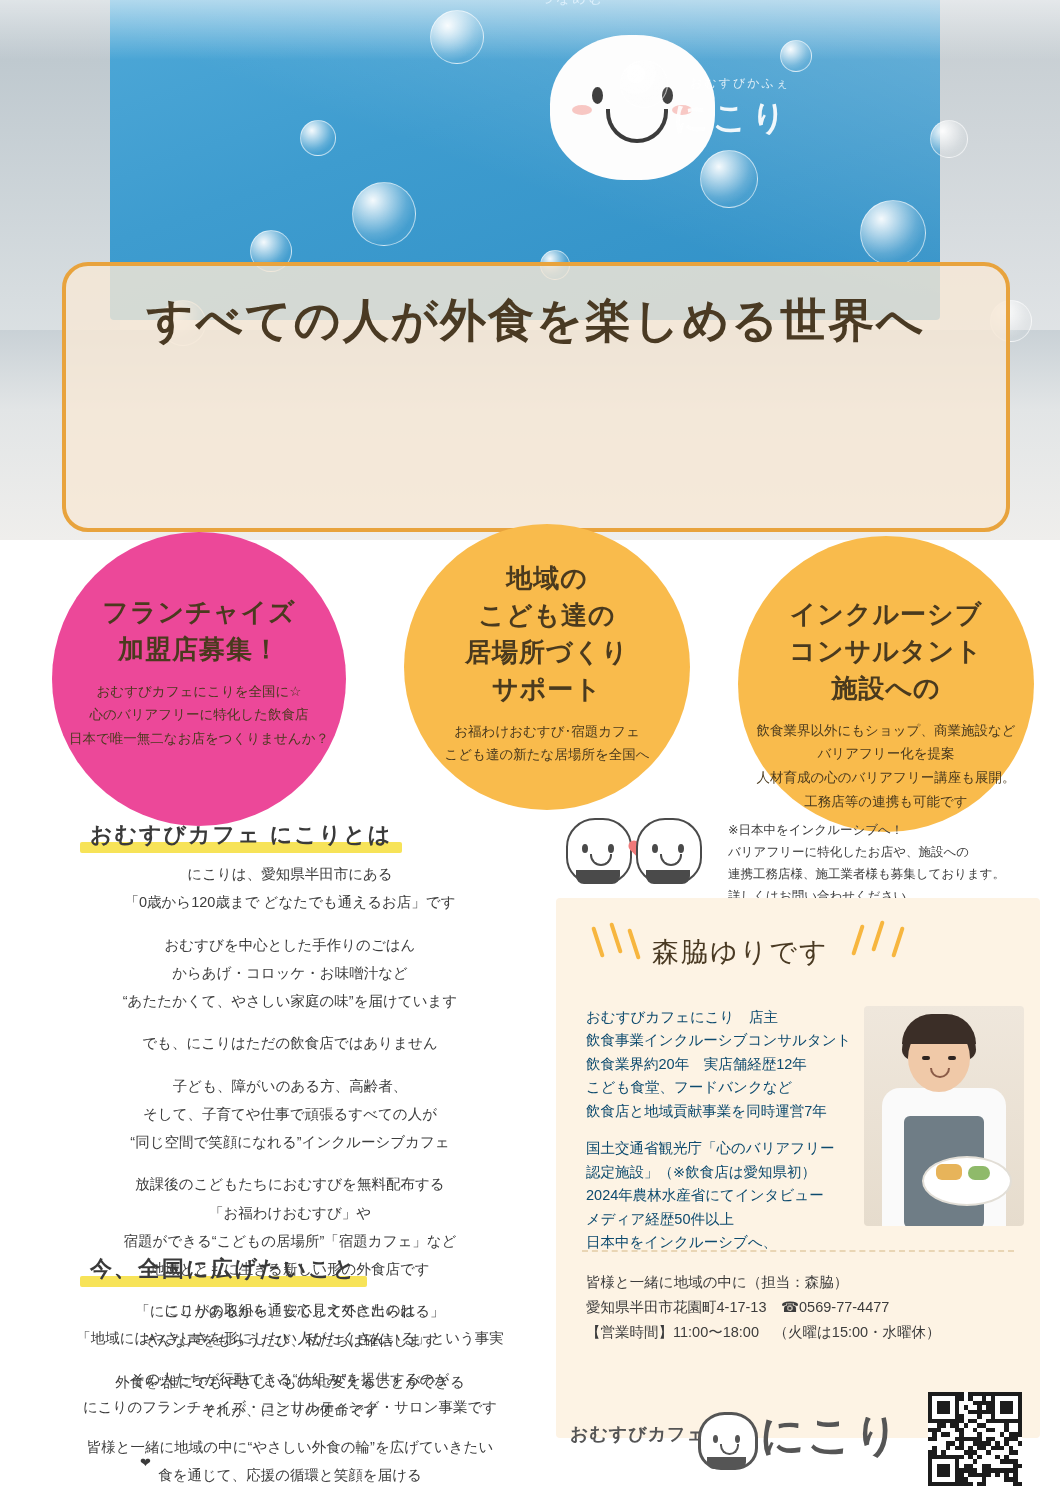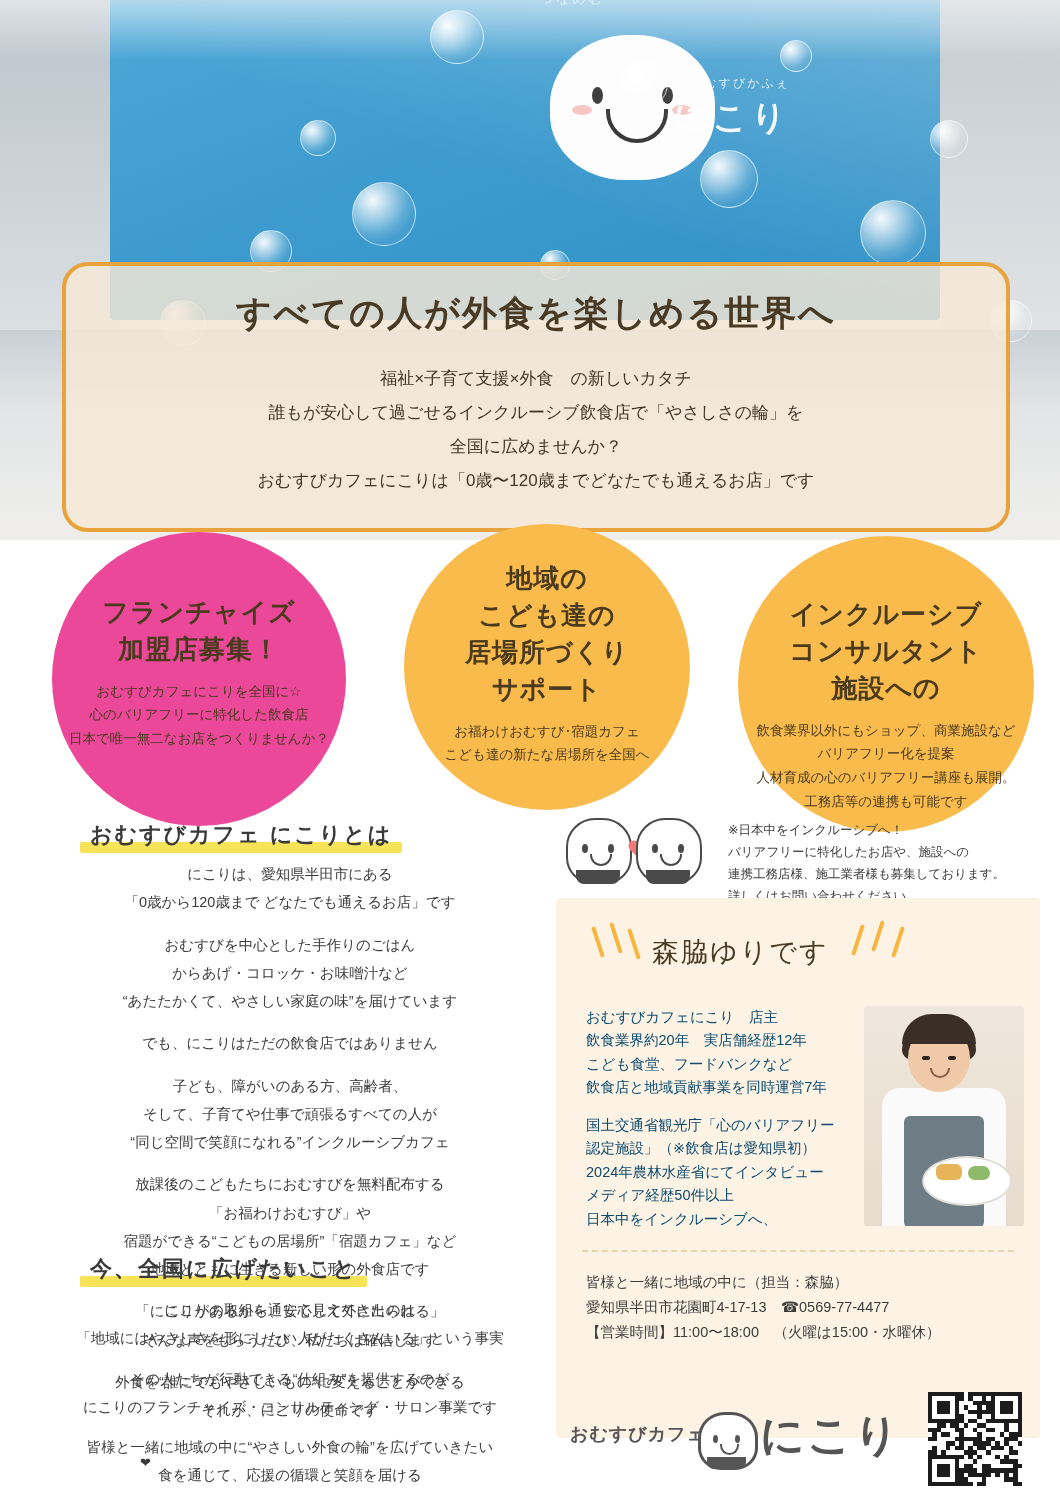--- a/index.html
+++ b/index.html
@@ -69,21 +69,21 @@
   }
 
   
   .headline-card{
     position:absolute;left:62px;top:262px;width:940px;height:262px;
     background:rgba(246,232,213,.82);
     border:4px solid #e8a33d;border-radius:26px;
   }
   .headline-title{
     position:absolute;left:0;top:24px;width:100%;text-align:center;
-    font-size:35px;font-weight:bold;color:#4a3a23;letter-spacing:2px;
+    font-size:46px;font-weight:bold;color:#4a3a23;letter-spacing:2px;
   }
   .headline-lines{
     position:absolute;left:0;top:96px;width:100%;text-align:center;
     font-size:17px;line-height:2.0;color:#403628;
   }
 
   
   .circle{
     position:absolute;border-radius:50%;
     background:#f7b63f;color:#4a3a1e;text-align:center;
@@ -217,26 +217,20 @@
   <div class="bubble" style="left:780px;top:40px;width:30px;height:30px;"></div>
   <div class="bubble" style="left:860px;top:200px;width:64px;height:64px;"></div>
   <div class="bubble" style="left:930px;top:120px;width:36px;height:36px;"></div>
   <div class="bubble" style="left:160px;top:300px;width:44px;height:44px;"></div>
   <div class="bubble" style="left:540px;top:250px;width:28px;height:28px;"></div>
   <div class="bubble" style="left:990px;top:300px;width:40px;height:40px;"></div>
 </div>
 
 <div class="headline-card">
   <div class="headline-title">すべての人が外食を楽しめる世界へ</div>
-  <div class="headline-lines">
-    <div>福祉×子育て支援×外食　の新しいカタチ</div>
-    <div>誰もが安心して過ごせるインクルーシブ飲食店で「やさしさの輪」を</div>
-    <div>全国に広めませんか？</div>
-    <div>おむすびカフェにこりは「0歳〜120歳までどなたでも通えるお店」です</div>
-  </div>
 </div>
 
 <div class="circle c1">
   <div class="big" style="white-space:pre-line;">フランチャイズ
 加盟店募集！</div>
   <div class="small">
     <div>おむすびカフェにこりを全国に☆</div>
     <div>心のバリアフリーに特化した飲食店</div>
     <div>日本で唯一無二なお店をつくりませんか？</div>
   </div>
@@ -363,20 +357,21 @@
   <div class="slash" style="left:76px;top:30px;transform:rotate(-18deg);"></div>
   <div class="slash" style="left:300px;top:26px;transform:rotate(18deg);"></div>
   <div class="slash" style="left:320px;top:22px;transform:rotate(18deg);"></div>
   <div class="slash" style="left:340px;top:28px;transform:rotate(18deg);"></div>
 
   <div class="profile-name">森脇ゆりです</div>
 
   <div class="profile-body">
     <div class="blk">
       <div>おむすびカフェにこり　店主</div>
+      <div>飲食事業インクルーシブコンサルタント</div>
       <div>飲食業界約20年　実店舗経歴12年</div>
       <div>こども食堂、フードバンクなど</div>
       <div>飲食店と地域貢献事業を同時運営7年</div>
     </div>
     <div class="blk">
       <div>国土交通省観光庁「心のバリアフリー</div>
       <div>認定施設」（※飲食店は愛知県初）</div>
       <div>2024年農林水産省にてインタビュー</div>
       <div>メディア経歴50件以上</div>
       <div>日本中をインクルーシブへ、</div>

